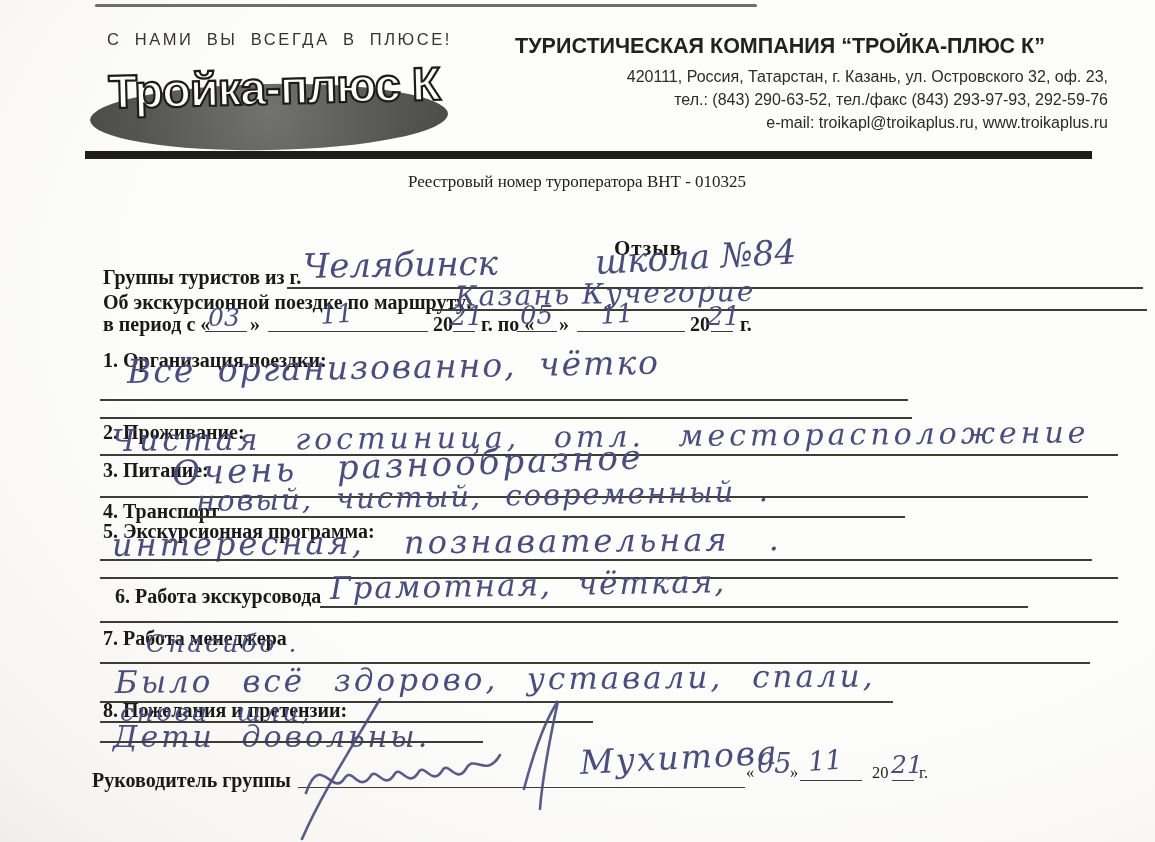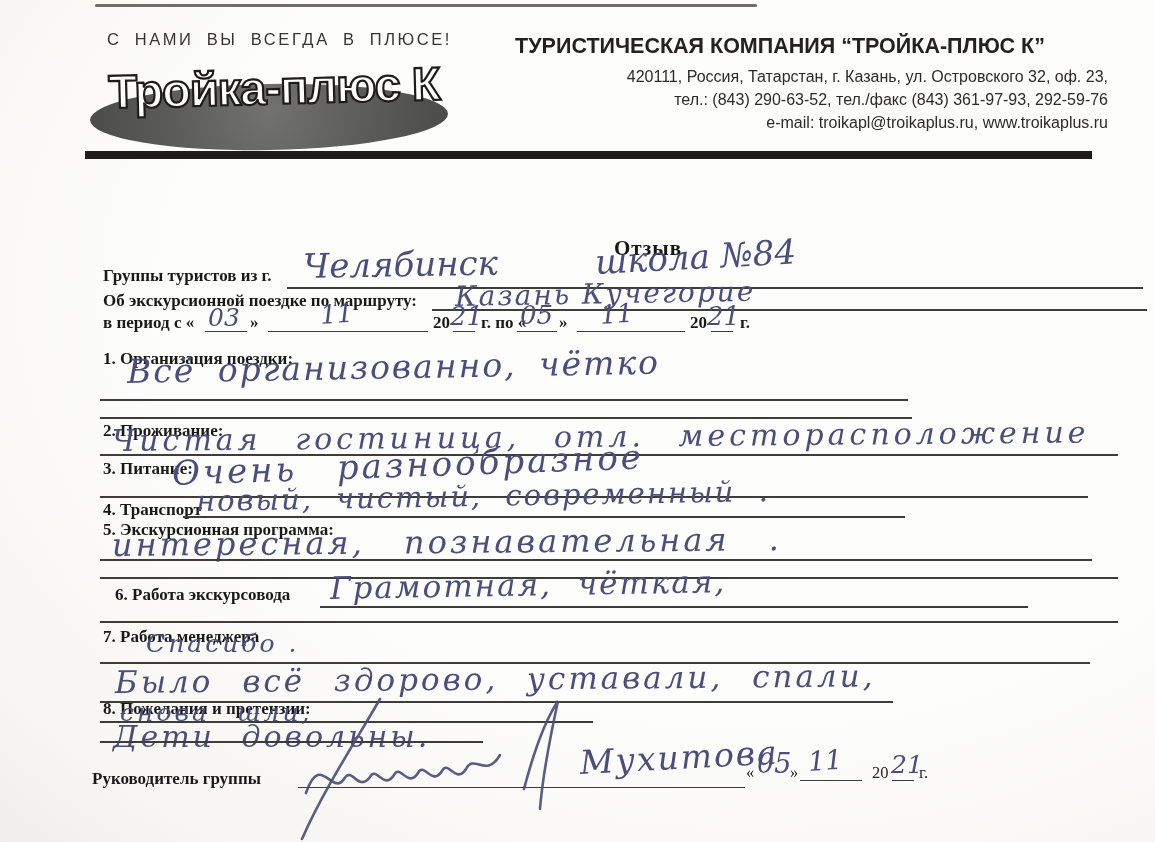--- a/index.html
+++ b/index.html
@@ -3,21 +3,21 @@
 <meta charset="utf-8">
 <style>
   html,body{margin:0;padding:0;background:#e8e8e6;}
   #page{
     position:relative;width:1155px;height:842px;overflow:hidden;
     background:radial-gradient(ellipse at 65% 35%, #fdfdfc 55%, #f6f5f1 88%, #efeeea 100%);
     font-family:"Liberation Serif", serif;
   }
   
   .lbl{position:absolute;white-space:nowrap;font-family:"Liberation Serif",serif;
-       font-weight:bold;font-size:17px;color:#191917;}
+       font-weight:bold;font-size:20px;color:#191917;}
   .prt{position:absolute;white-space:nowrap;font-family:"Liberation Serif",serif;
        font-size:16.5px;color:#24231f;}
   
   .rule{position:absolute;height:0;border-bottom:2px solid #3d3c36;}
   .rule.thin{border-bottom-width:1.6px;}
   
   .hw{position:absolute;white-space:nowrap;font-family:"DejaVu Serif",serif;
       font-style:italic;color:#4b4e7c;transform-origin:left center;}
   
   .slogan{position:absolute;left:100px;top:30px;width:352px;text-align:right;
@@ -48,23 +48,24 @@
 <body>
 
 <div id="page">
 
   <div class="topline"></div>
   <div class="slogan">С НАМИ ВЫ ВСЕГДА В ПЛЮСЕ!</div>
   <div class="logo-ellipse"></div>
   <div class="logo-text">Тройка-плюс К</div>
   <div class="company">ТУРИСТИЧЕСКАЯ КОМПАНИЯ “ТРОЙКА-ПЛЮС К”</div>
   <div class="addr" style="top:68px;">420111, Россия, Татарстан, г. Казань, ул. Островского 32, оф. 23,</div>
-  <div class="addr" style="top:91px;">тел.: (843) 290-63-52, тел./факс (843) 361-97-93, 292-59-76</div>
+  <div class="addr" style="top:91px;">тел.: (843) 290-63-52, тел./факс (843) 293-97-93, 292-59-76</div>
   <div class="addr" style="top:114px;">e-mail: troikapl@troikaplus.ru, www.troikaplus.ru</div>
   <div class="bar"></div>
+  <div class="registry">Реестровый номер туроператора ВНТ - 010325</div>
 
   <div class="title">Отзыв</div>
 
   <div class="lbl" style="left:103px;top:266px;">Группы туристов из г.</div>
   <div class="rule" style="left:287px;top:287px;width:856px;"></div>
   <div class="hw" style="left:303px;top:246px;font-size:34px;transform:rotate(-1deg);">Челябинск</div>
   <div class="hw" style="left:595px;top:242px;font-size:34px;transform:rotate(-3deg);">школа №84</div>
 
   <div class="lbl" style="left:103px;top:291px;text-align:right;">Об экскурсионной поездке по маршруту:</div>
   <div class="rule" style="left:432px;top:309px;width:715px;"></div>

